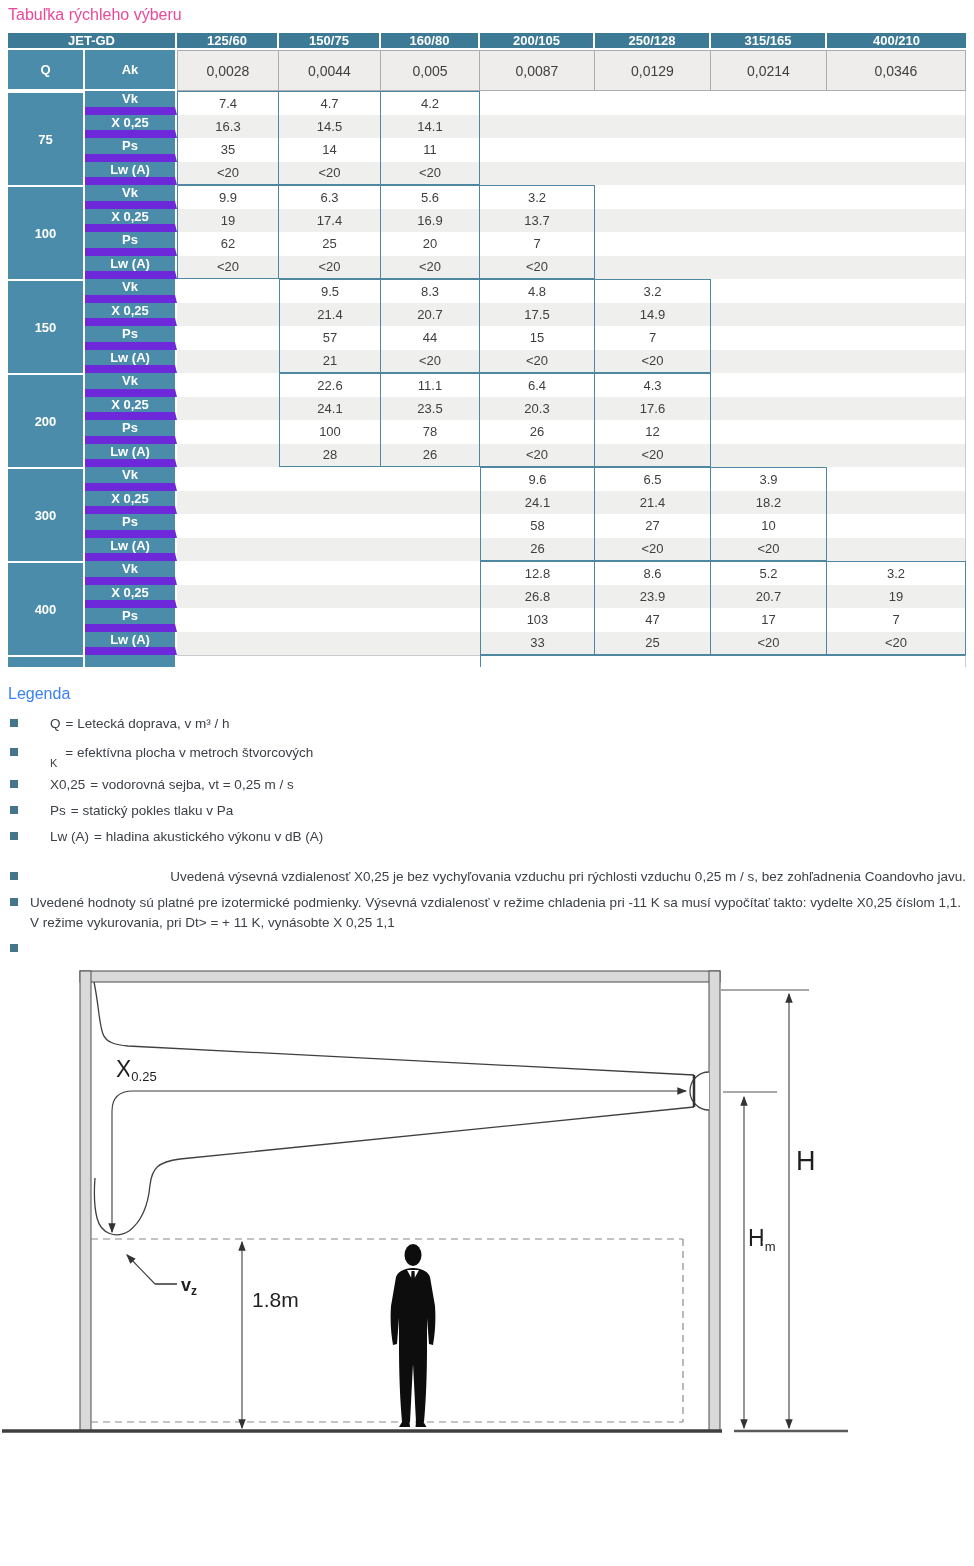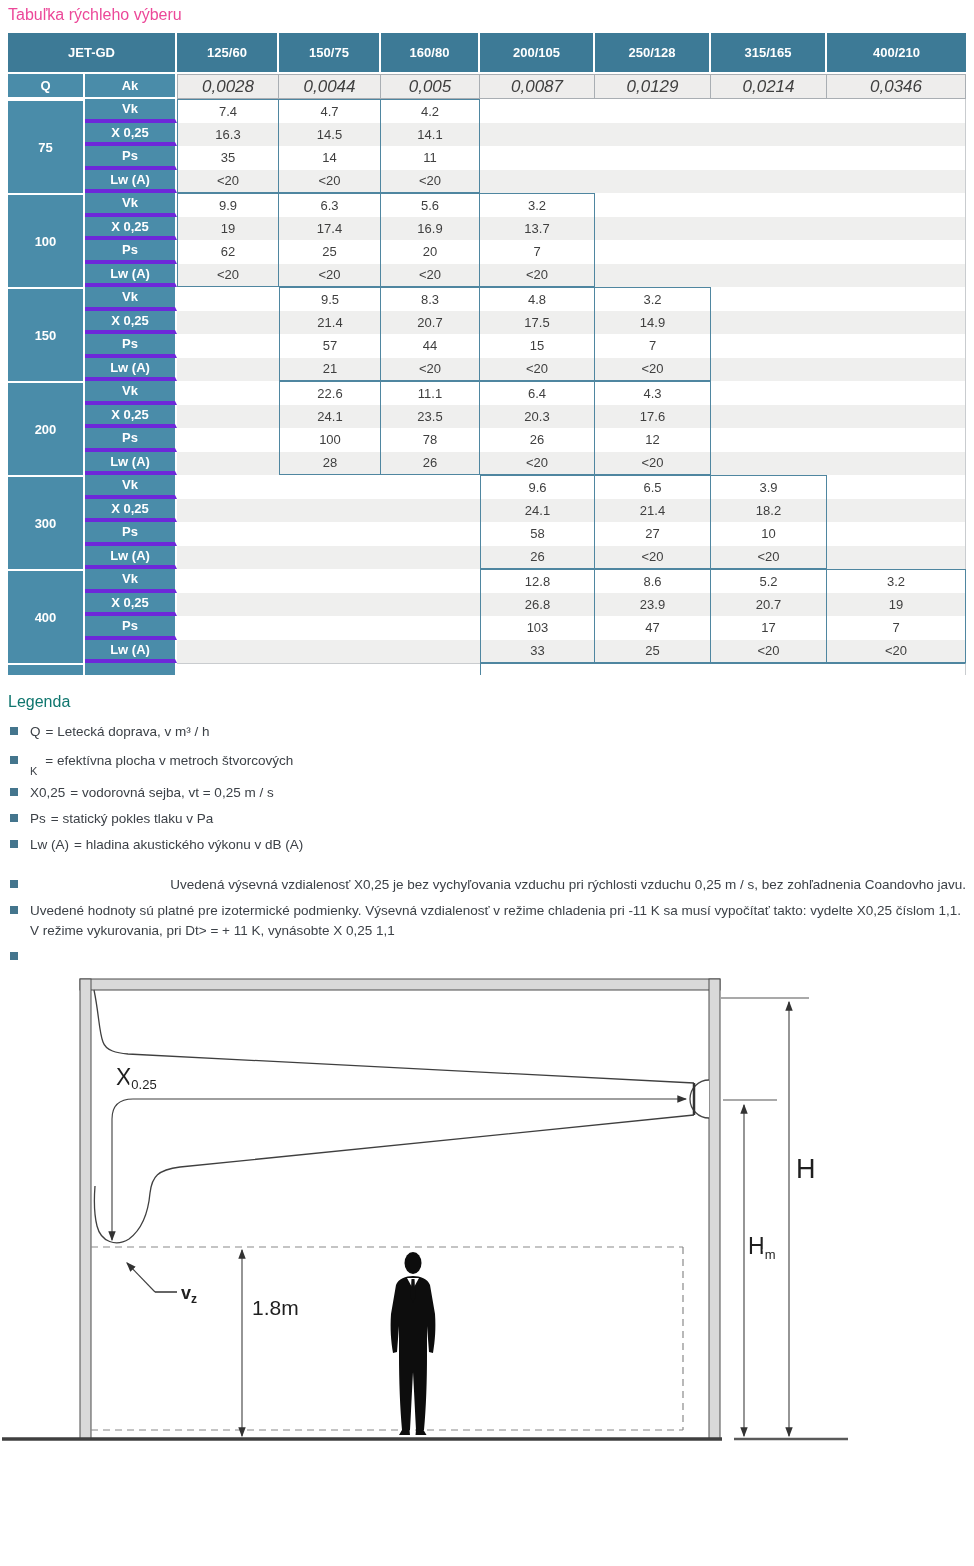--- a/index.html
+++ b/index.html
@@ -1,55 +1,55 @@
 <!DOCTYPE html>
 <html style="--c-header: #3D7A96; --c-label: #4A8CA9; --c-border: #4F86A0; --c-stripe: #EFEFEE; --c-akbg: #EEEDEC; --c-akborder: #A9AEB3; --c-text: #3F3F3F; --c-bullet: #44758D;"><head>
 <meta charset="utf-8">
 <style>
   * { box-sizing: border-box; }
   html,body { margin:0; padding:0; background:#fff; }
   body { width:974px; font-family:"Liberation Sans", sans-serif; }
 
   h1.ptitle { font-size:16px; font-weight:500; color:#ec4899; margin:6px 0 9px 8px; }
-  h2.ltitle { font-size:16px; font-weight:500; color:#0f766e; margin:18px 0 11px 8px; }
+  h2.ltitle { font-size:16px; font-weight:500; color:#3b82f6; margin:18px 0 11px 8px; }
 
   table.qtable { border-collapse:separate; border-spacing:0; table-layout:fixed;
                  width:958px; margin-left:8px; }
   .qtable th, .qtable td { padding:0; text-align:center; vertical-align:middle;
                  overflow:hidden; white-space:nowrap; }
-  .qtable thead th { height:41px; background:var(--c-header,#3d7a96); color:#fff;
+  .qtable thead th { height:17px; background:var(--c-header,#3d7a96); color:#fff;
                  font-size:13px; font-weight:700;
                  border-right:2px solid #fff; border-bottom:2px solid #fff; }
   .qtable thead th:last-child { border-right:0; }
   .qtable th.qh, .qtable th.akh { background:var(--c-label,#4a8ca9); height:25px; }
   .qtable td.ak { background:var(--c-akbg,#eeedec); color:var(--c-text,#3f3f3f);
-                 font-size:17px; height:25px;
+                 font-size:14px; height:41px;
                  border-top:1px solid var(--c-akborder,#a9aeb3);
                  border-bottom:1px solid var(--c-akborder,#a9aeb3);
-                 border-right:1px solid var(--c-akborder,#a9aeb3);font-style:italic; }
+                 border-right:1px solid var(--c-akborder,#a9aeb3); }
   .qtable td.ak-first { border-left:1px solid var(--c-akborder,#a9aeb3); }
   .qtable td.qcell { background:var(--c-label,#4a8ca9); color:#ffffff; font-weight:700;
                  font-size:13px; border-right:2px solid #fff; border-top:2px solid #fff; }
   .qtable td.rlabel { background:var(--c-label,#4a8ca9); color:#fff; font-weight:700;
-                 font-size:13px; border-right:2px solid #fff; border-bottom:4px solid #6d28d9; }
+                 font-size:13px; border-right:2px solid #fff; border-bottom:8px solid #6d28d9; }
   .qtable td.data { font-size:13px; color:var(--c-text,#3f3f3f); background:#fff; height:23.5px; }
   .qtable td.data.g { background:var(--c-stripe,#efefee); }
   .qtable td.data.in { border-right:1px solid var(--c-border,#4f86a0); }
   .qtable td.data.bl { border-left:1px solid var(--c-border,#4f86a0); }
   .qtable td.data.bt { border-top:1px solid var(--c-border,#4f86a0); }
   .qtable td.data.bb { border-bottom:1px solid var(--c-border,#4f86a0); }
   .qtable td.data:last-child:not(.in) { border-right:1px solid #c9cccf; }
   .qtable tr.partial td { height:12px; }
   .qtable tr.partial td.data.pt { border-top:1px solid var(--c-border,#4f86a0); }
   .qtable tr.partial td.data.gt { border-top:1px solid #c9cccf; }
   .qtable tr.partial td.rlabel { border-bottom:0; }
 
   ul.legend { list-style:none; margin:0; padding:0 0 0 10px; }
   ul.legend li { display:flex; align-items:flex-start; margin-bottom:7px;
-                 font-size:13.5px; color:#3c4147; line-height:19px; }
+                 font-size:13.5px; color:#3c4147; line-height:19px;gap:20px; }
   ul.legend li.has-sub { margin-bottom:13px; padding-top:3px; }
   .bullet { width:8px; height:8px; background:var(--c-bullet,#44758d);
                  margin:5px 12px 0 0; flex:none; }
   .pre { margin-right:5px; }
   sub.ss { font-size:11px; position:relative; top:6px; margin-right:8px; line-height:0; }
 
   ul.notes { list-style:none; margin:21px 0 0; padding:0 8px 0 10px; }
   ul.notes li { display:flex; align-items:flex-start; margin-bottom:6px;
                  font-size:13.5px; color:#3c4147; line-height:20px;justify-content:space-between; }
 

